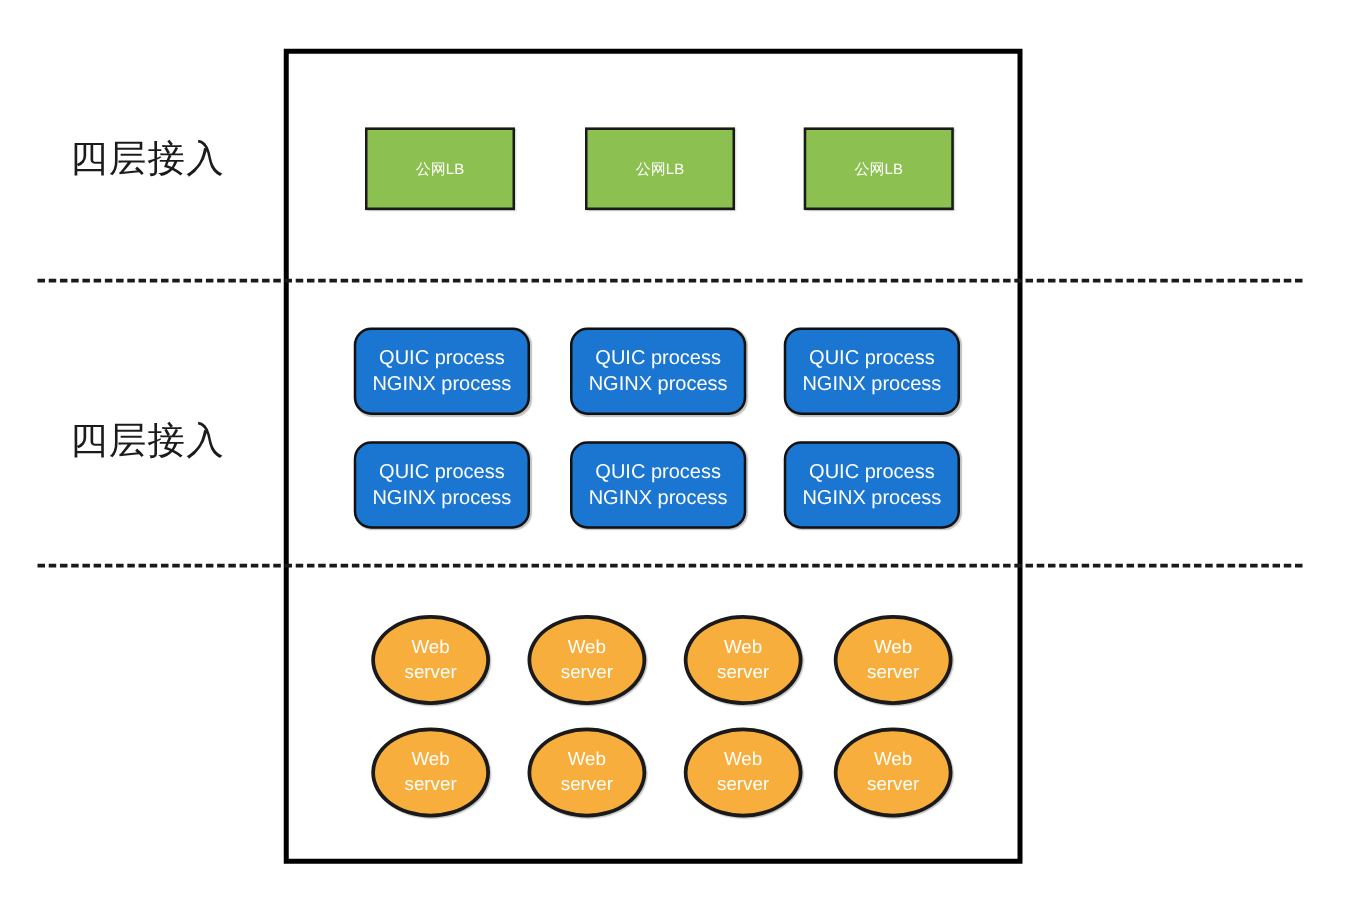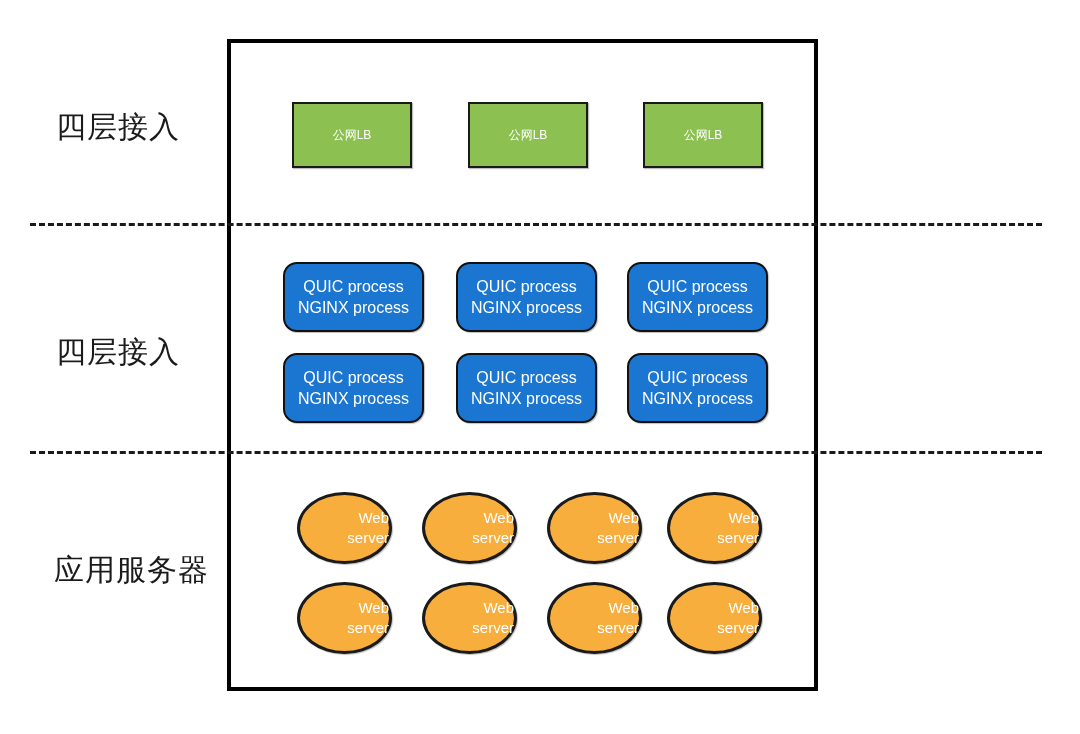--- a/index.html
+++ b/index.html
@@ -68,38 +68,36 @@
   }
   .proxy-r1 { top: 262px; } .proxy-r2 { top: 353px; }
   .proxy-c1 { left: 283px; } .proxy-c2 { left: 456px; } .proxy-c3 { left: 627px; }
   .web-node {
     width: 95px; height: 72px;
     background: #F8AE3C;
     border: 3px solid #1a1a1a;
     border-radius: 50%;
     font-size: 15px;
     line-height: 20px;
-    align-items: flex-end;
   }
   .web-r1 { top: 492px; } .web-r2 { top: 582px; }
   .web-c1 { left: 297px; } .web-c2 { left: 422px; } .web-c3 { left: 547px; } .web-c4 { left: 667px; }
 </style>
 </head>
 <body>
 
 <div class="canvas">
 
   <div class="outer-box"></div>
 
   <div class="divider divider-1"></div>
   <div class="divider divider-2"></div>
 
   <div class="layer-label label-l4">四层接入</div>
   <div class="layer-label label-l7">四层接入</div>
-  <div class="layer-label label-app">应用服务器</div>
 
   <div class="node lb-node lb-1">公网LB</div>
   <div class="node lb-node lb-2">公网LB</div>
   <div class="node lb-node lb-3">公网LB</div>
 
   <div class="node proxy-node proxy-r1 proxy-c1">
     <span>QUIC process</span>
     <span>NGINX process</span>
   </div>
   <div class="node proxy-node proxy-r1 proxy-c2">

